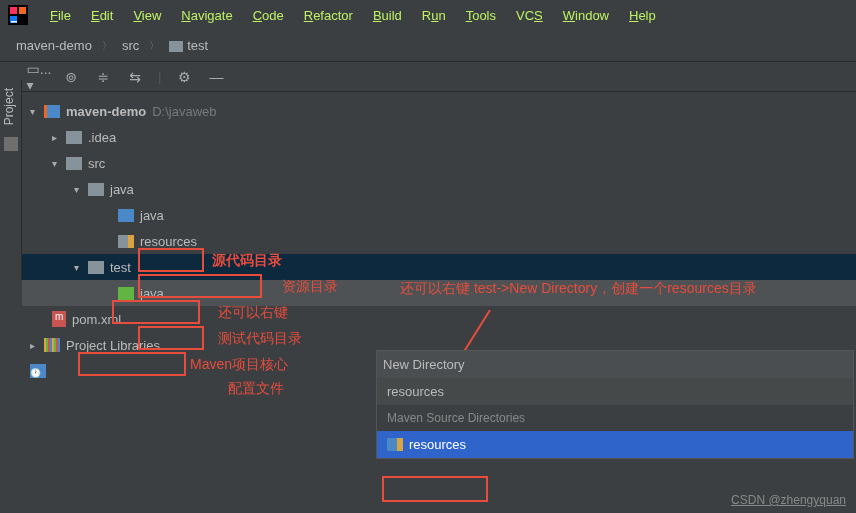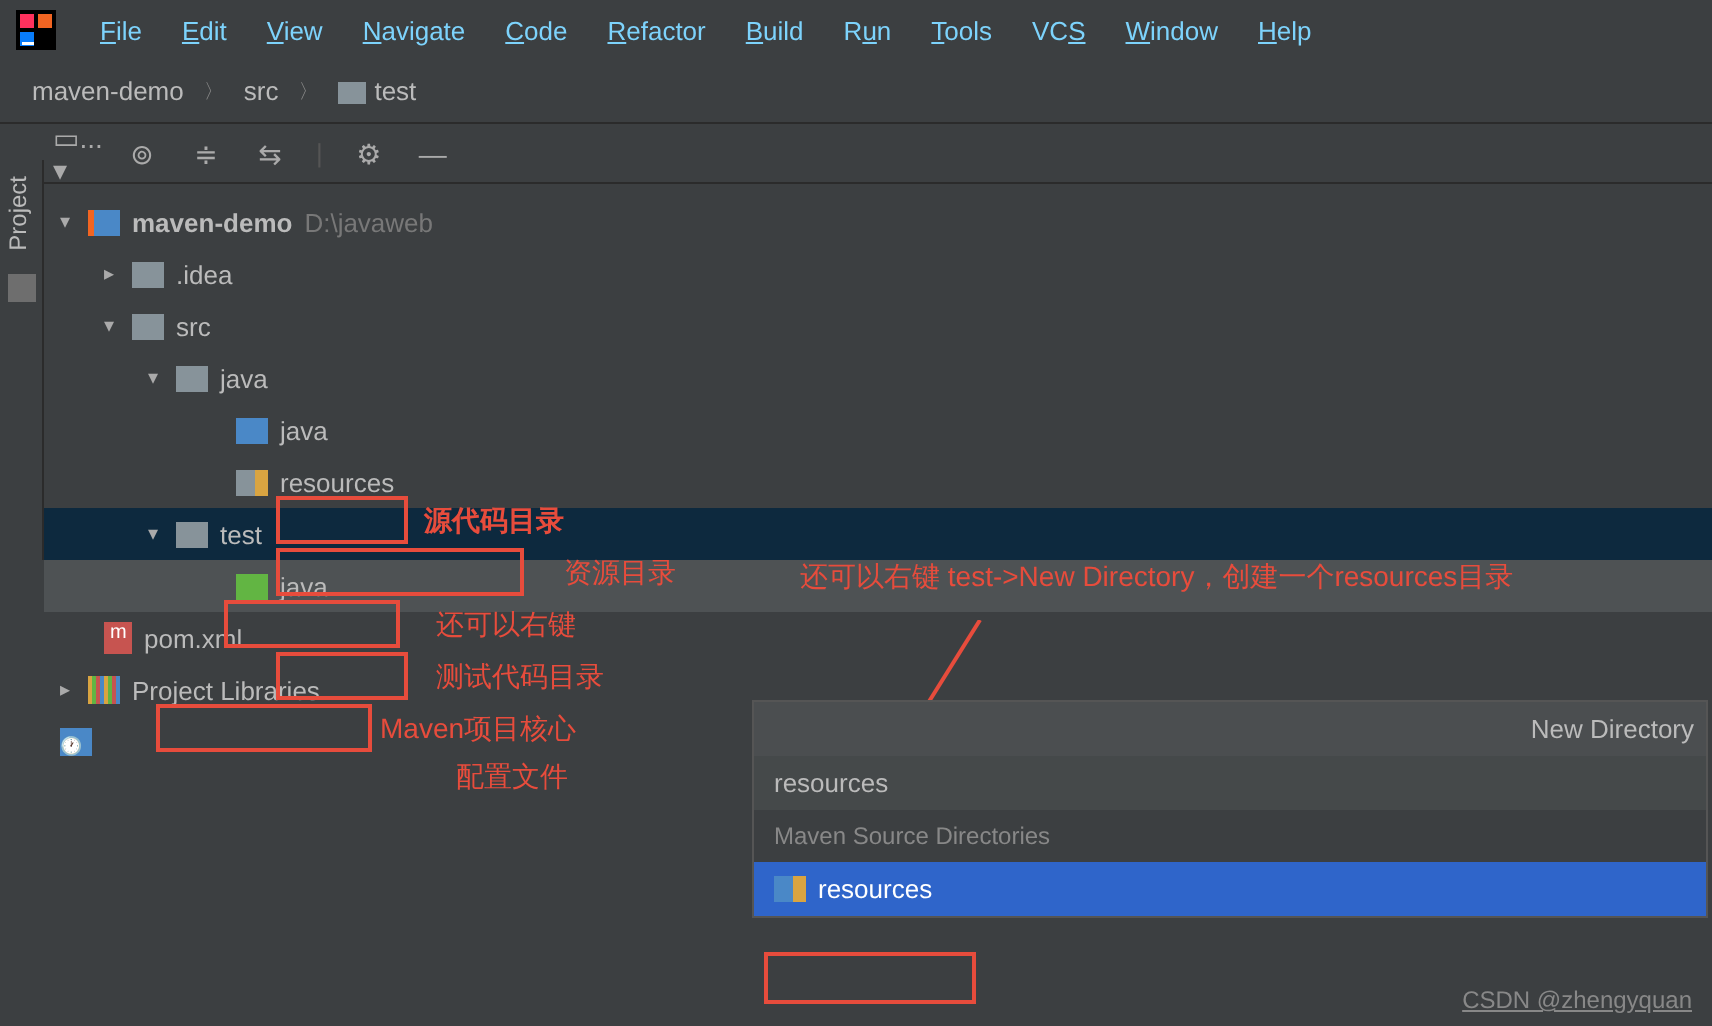--- a/index.html
+++ b/index.html
@@ -1,20 +1,20 @@
 <!DOCTYPE html>
 <html><head>
 <meta charset="utf-8">
 <style>
 * { margin: 0; padding: 0; box-sizing: border-box; font-family: "Segoe UI", Arial, sans-serif; }
 body { background: #3c3f41; color: #bbbbbb; font-size: 13px; width: 856px; height: 513px; overflow: hidden; position: relative; }
 
 .menubar { display: flex; align-items: center; padding: 4px 8px; background: #3c3f41; height: 30px; }
 .menubar .logo { width: 20px; height: 20px; margin-right: 12px; }
-.menubar .menu-item { padding: 4px 10px; cursor: pointer; color: #7dd3fc; }
+.menubar .menu-item { padding: 4px 10px; cursor: pointer; color: #bef264; }
 .menubar .menu-item u { text-decoration: underline; }
 
 .breadcrumb { display: flex; align-items: center; padding: 8px 10px; background: #3c3f41; border-bottom: 1px solid #2b2b2b; height: 32px; }
 .breadcrumb .crumb { padding: 2px 6px; color: #bbbbbb; }
 .breadcrumb .sep { color: #888; margin: 0 4px; font-size: 10px; }
 .breadcrumb .folder-ico { display: inline-block; width: 14px; height: 11px; background: #87939a; margin-right: 4px; vertical-align: middle; }
 
 .sidebar-tab { position: absolute; left: 0; top: 80px; width: 22px; background: #3c3f41; border-right: 1px solid #2b2b2b; height: 200px; }
 .sidebar-tab .vtext { writing-mode: vertical-lr; transform: rotate(180deg); padding: 8px 2px; font-size: 12px; text-align: center; }
 .sidebar-tab .file-ico { margin: 4px auto; width: 14px; height: 14px; display: block; }
@@ -34,21 +34,21 @@
 .ico-file { background: #c75450; width: 14px; height: 16px; position: relative; }
 .ico-file::after { content: "m"; color: #fff; font-size: 10px; position: absolute; left: 3px; top: 0; }
 .ico-lib { width: 16px; height: 14px; background: repeating-linear-gradient(90deg,#d9a441 0 2px,#62b543 2px 4px,#c75450 4px 6px,#4a88c7 6px 8px); }
 .ico-scratch { width: 16px; height: 14px; background: #4a88c7; } .ico-scratch::after { content: "🕐"; font-size: 9px; }
 .path-suffix { color: #787878; margin-left: 6px; }
 
 .redbox { border: 2px solid #e74c3c; position: absolute; pointer-events: none; }
 .redlabel { color: #e74c3c; position: absolute; font-size: 14px; pointer-events: none; }
 
 .popup { position: absolute; left: 376px; top: 350px; width: 478px; background: #3c3f41; border: 1px solid #555; }
-.popup-title { text-align: right; padding: 6px; color: #bbb; background: #4b4e50; }
+.popup-title { text-align: left; padding: 6px; color: #bbb; background: #4b4e50; }
 .popup-input { background: #45494a; padding: 6px 10px; }
 .popup-input input { background: transparent; border: none; color: #bbb; width: 100%; outline: none; font-size: 13px; }
 .popup-section { padding: 6px 10px; color: #888; font-size: 12px; }
 .popup-item { background: #2f65ca; color: #fff; padding: 6px 10px; display: flex; align-items: center; }
 
 .watermark { position: absolute; right: 10px; bottom: 6px; color: #888; font-size: 12px; text-decoration: underline; }
 
 .arrow-svg { position: absolute; left: 430px; top: 310px; pointer-events: none; }
 </style>
 </head>

